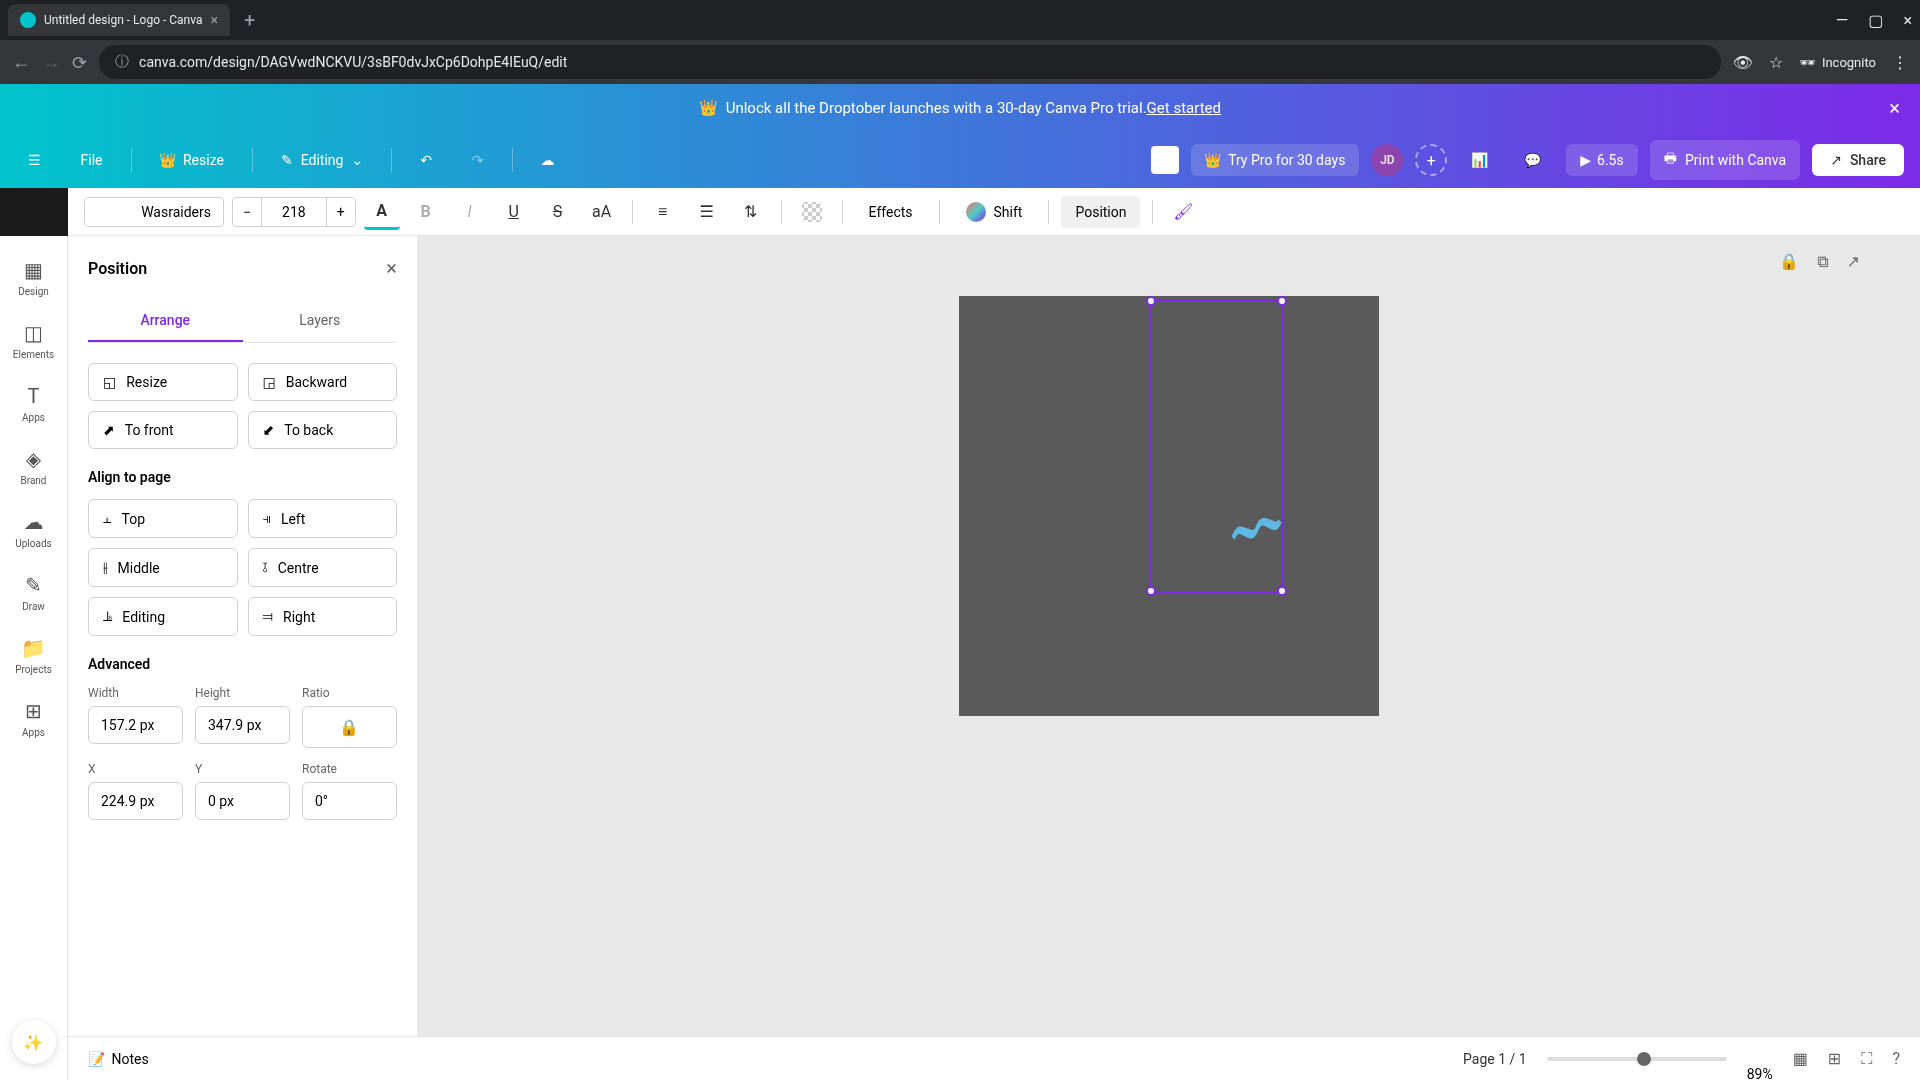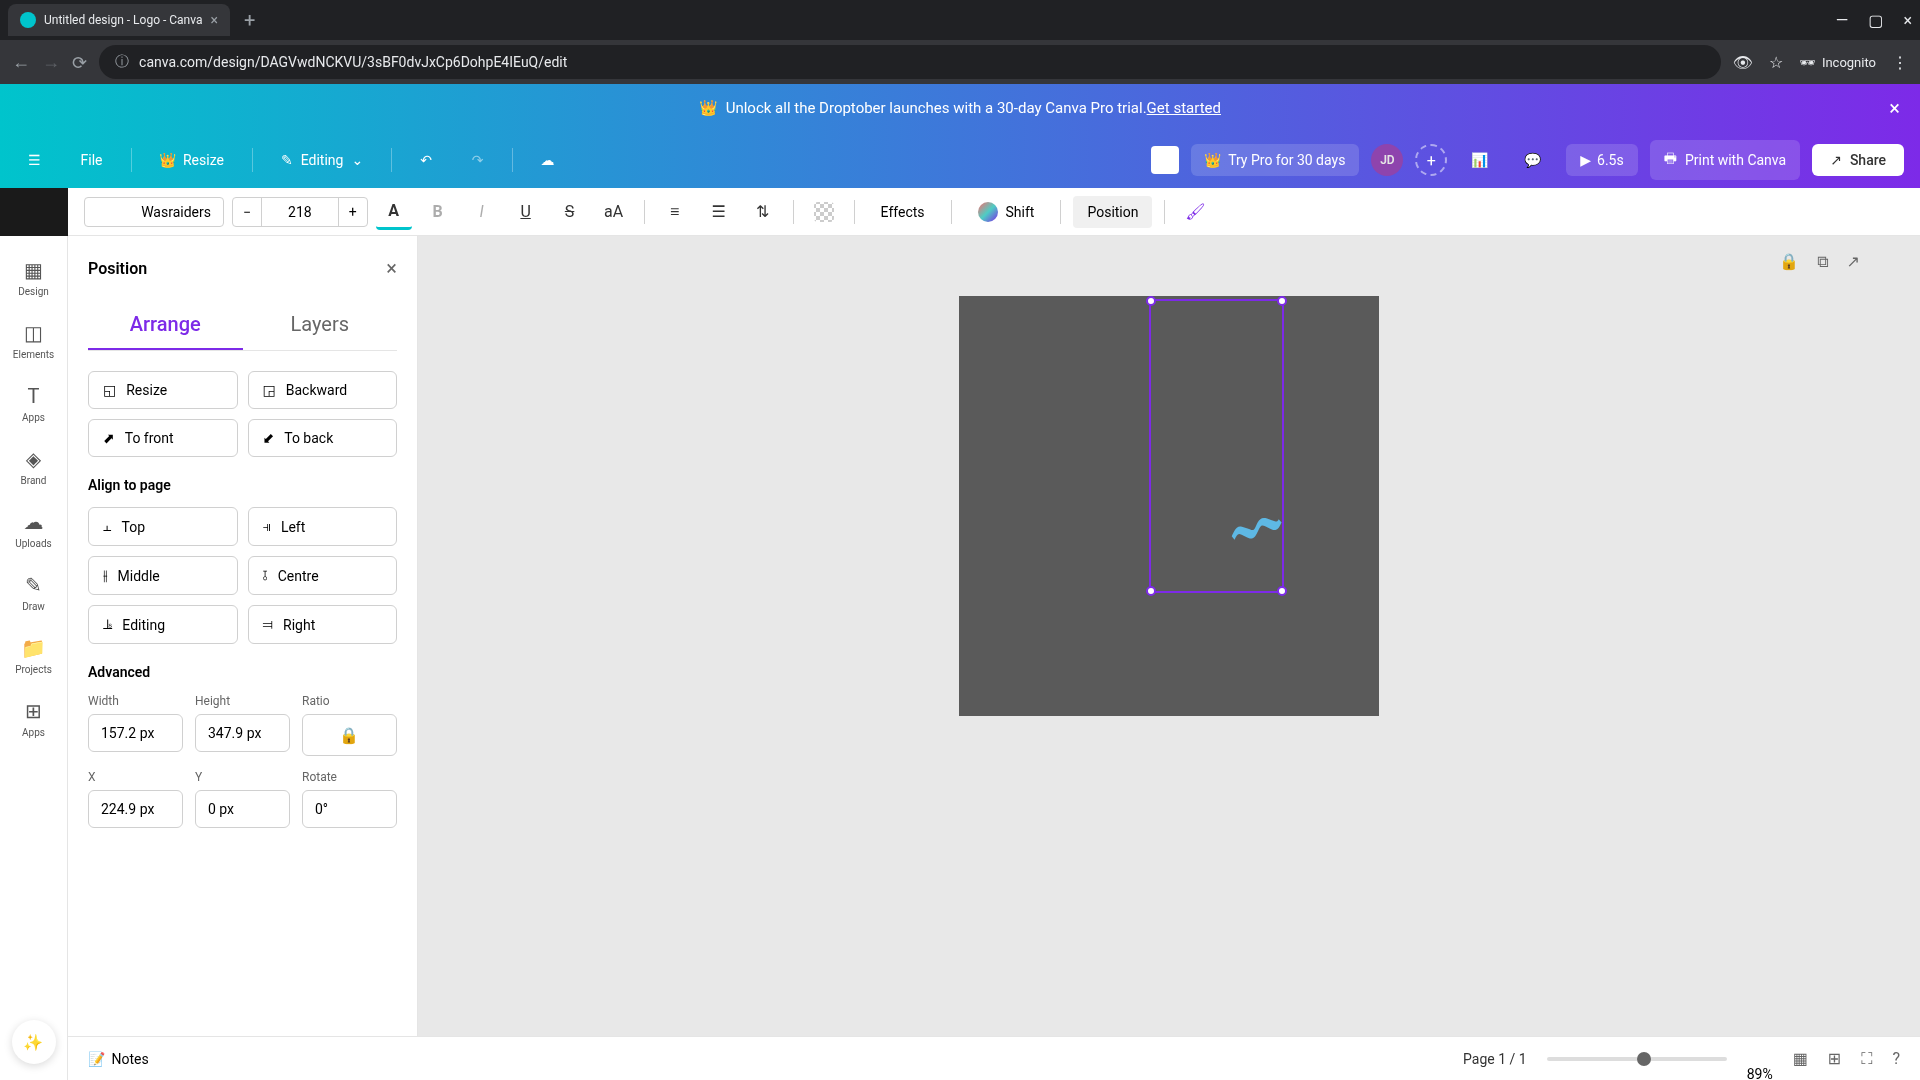--- a/index.html
+++ b/index.html
@@ -38,21 +38,21 @@
     .add-avatar { width: 32px; height: 32px; border-radius: 50%; border: 2px dashed rgba(255,255,255,0.5); display: flex; align-items: center; justify-content: center; color: white; cursor: pointer; }
     .duration-btn { background: rgba(255,255,255,0.15); border-radius: 6px; padding: 8px 14px; display: flex; align-items: center; gap: 6px; }
     .print-btn { background: rgba(255,255,255,0.15); border-radius: 6px; padding: 8px 14px; display: flex; align-items: center; gap: 8px; }
     .share-btn { background: white; color: #333; border-radius: 6px; padding: 8px 18px; display: flex; align-items: center; gap: 8px; font-weight: 500; }
     
     
     .text-toolbar { background: white; height: 48px; display: flex; align-items: center; padding: 0 16px; gap: 8px; border-bottom: 1px solid #e5e5e5; margin-left: 68px; }
     .font-select { border: 1px solid #d0d0d0; border-radius: 4px; padding: 6px 12px; font-size: 14px; min-width: 140px; cursor: pointer; text-align: right; }
     .size-control { display: flex; align-items: center; border: 1px solid #d0d0d0; border-radius: 4px; }
     .size-btn { padding: 6px 10px; cursor: pointer; font-size: 14px; }
-    .size-value { padding: 6px 26px; font-size: 14px; border-left: 1px solid #d0d0d0; border-right: 1px solid #d0d0d0; }
+    .size-value { padding: 6px 20px; font-size: 14px; border-left: 1px solid #d0d0d0; border-right: 1px solid #d0d0d0; }
     .text-tool-btn { padding: 8px; cursor: pointer; border-radius: 4px; font-size: 16px; color: #333; display: flex; align-items: center; justify-content: center; width: 36px; height: 36px; }
     .text-color { border-bottom: 3px solid #00c4cc; }
     .text-sep { width: 1px; height: 24px; background: #d0d0d0; margin: 0 4px; }
     .effects-btn { padding: 8px 14px; font-size: 14px; cursor: pointer; border-radius: 4px; }
     .shift-btn { display: flex; align-items: center; gap: 8px; padding: 8px 14px; }
     .gradient-circle { width: 20px; height: 20px; border-radius: 50%; background: linear-gradient(135deg, #ff6b6b, #4ecdc4, #7d2ae8); }
     .position-btn { background: #f0f0f0; padding: 8px 14px; border-radius: 4px; font-size: 14px; }
     .transparency { background: repeating-conic-gradient(#ccc 0% 25%, white 0% 50%) 50% / 8px 8px; width: 20px; height: 20px; border-radius: 4px; }
     
     
@@ -63,21 +63,21 @@
     .sidebar-item { display: flex; flex-direction: column; align-items: center; gap: 4px; padding: 10px 4px; cursor: pointer; width: 100%; font-size: 10px; color: #555; }
     .sidebar-icon { width: 24px; height: 24px; display: flex; align-items: center; justify-content: center; font-size: 20px; }
     .magic-btn { margin-top: auto; margin-bottom: 16px; width: 44px; height: 44px; border-radius: 50%; background: white; box-shadow: 0 2px 8px rgba(0,0,0,0.15); display: flex; align-items: center; justify-content: center; cursor: pointer; }
     
     
     .position-panel { width: 350px; background: white; padding: 20px; overflow-y: auto; border-right: 1px solid #e5e5e5; }
     .panel-header { display: flex; justify-content: space-between; align-items: center; margin-bottom: 20px; }
     .panel-title { font-size: 16px; font-weight: 600; }
     .panel-close { cursor: pointer; font-size: 20px; color: #666; }
     .panel-tabs { display: flex; border-bottom: 1px solid #e5e5e5; margin-bottom: 20px; }
-    .panel-tab { flex: 1; text-align: center; padding: 12px; cursor: pointer; font-size: 20px; color: #666; }
+    .panel-tab { flex: 1; text-align: center; padding: 12px; cursor: pointer; font-size: 14px; color: #666; }
     .panel-tab.active { color: #7d2ae8; border-bottom: 2px solid #7d2ae8; font-weight: 500; }
     .panel-row { display: flex; gap: 10px; margin-bottom: 10px; }
     .panel-btn { flex: 1; border: 1px solid #d0d0d0; border-radius: 6px; padding: 10px 14px; display: flex; align-items: center; gap: 10px; cursor: pointer; font-size: 14px; }
     .section-title { font-size: 14px; font-weight: 600; margin: 20px 0 14px; }
     .field-group { display: flex; gap: 12px; margin-bottom: 14px; }
     .field { flex: 1; }
     .field-label { font-size: 12px; color: #666; margin-bottom: 6px; display: block; }
     .field-input { width: 100%; border: 1px solid #d0d0d0; border-radius: 6px; padding: 10px 12px; font-size: 14px; }
     .ratio-btn { width: 100%; border: 1px solid #d0d0d0; border-radius: 6px; padding: 10px; display: flex; align-items: center; justify-content: center; cursor: pointer; height: 42px; }
     

